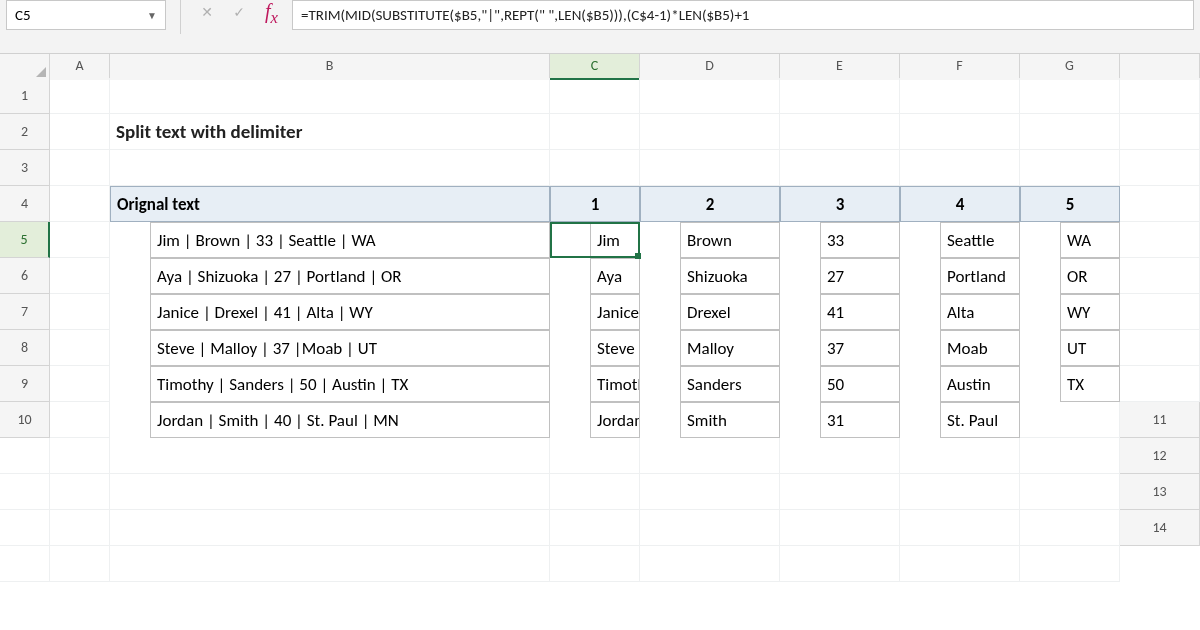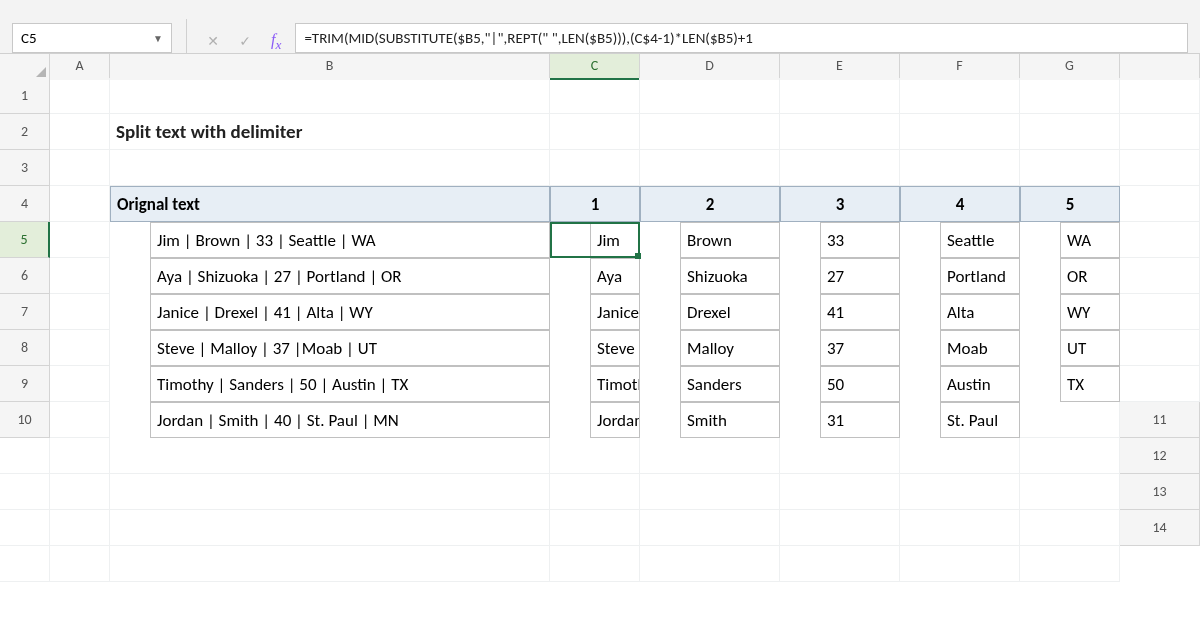--- a/index.html
+++ b/index.html
@@ -13,22 +13,22 @@
     width: 1200px;
     height: 630px;
   }
 
   
   .ribbon {
     height: 54px;
     background: #f3f3f3;
     border-bottom: 1px solid #d0d0d0;
     display: flex;
-    align-items: flex-end;
-    padding: 0 12px;
+    align-items: flex-start;
+    padding: 0 6px;
     gap: 8px;
   }
   .name-box {
     width: 160px;
     height: 30px;
     background: #fff;
     border: 1px solid #c8c8c8;
     display: flex;
     align-items: center;
     padding: 0 8px;
@@ -52,22 +52,22 @@
     align-items: center;
     justify-content: center;
     color: #999;
     font-size: 14px;
   }
   .fb-btn.cancel { color: #b0b0b0; }
   .fb-btn.enter  { color: #b0b0b0; }
   .fx {
     font-style: italic;
     font-family: "Times New Roman", serif;
-    color: #8b5cf6;
-    font-size: 16px;
+    color: #be185d;
+    font-size: 20px;
     padding: 0 6px;
   }
   .formula-bar {
     flex: 1;
     height: 30px;
     background: #fff;
     border: 1px solid #c8c8c8;
     display: flex;
     align-items: center;
     padding: 0 8px;

